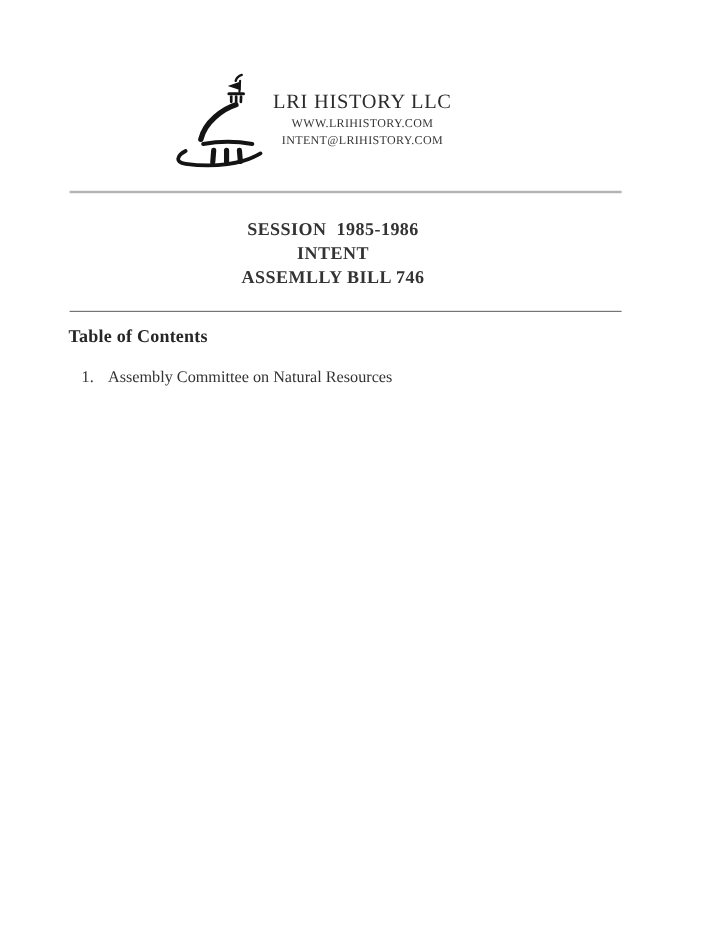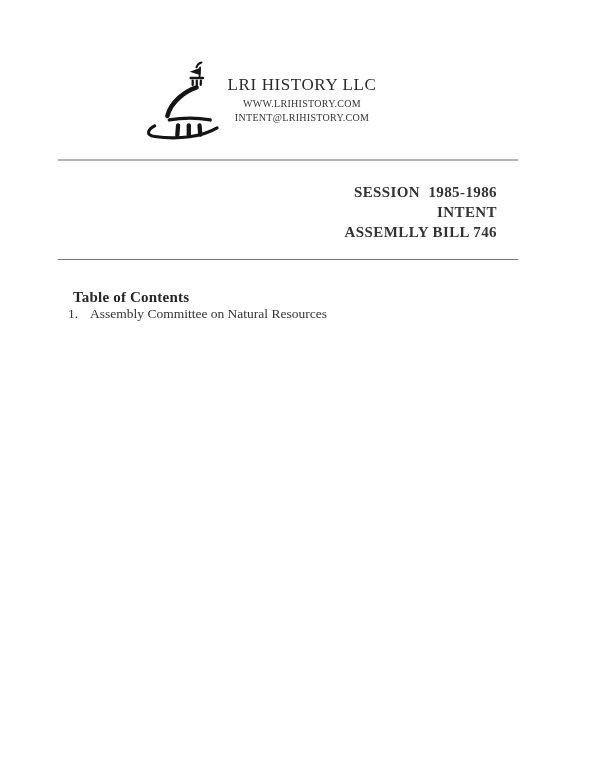--- a/index.html
+++ b/index.html
@@ -55,35 +55,35 @@
   .rule { position: absolute; left: 58px; width: 460px; }
   .rule-top    { top: 159px; height: 2px; background: #b3b3b3; }
   .rule-bottom { top: 259px; height: 1px; background: #757575; }
 
   
   .session-block {
     position: absolute;
     left: 58px;
     top: 182px;
     width: 439px;
-    text-align: right;
+    text-align: center;
     font-weight: bold;
     font-size: 15px;
     line-height: 20px;
     letter-spacing: 0.4px;
     color: #333333;
   }
   .session-line { white-space: pre; }
 
   
   .toc-heading {
     position: absolute;
     left: 57px;
     top: 271px;
-    margin: 16px;
+    margin: 0;
     font-size: 15px;
     font-weight: bold;
     letter-spacing: 0.2px;
     color: #262626;
     line-height: 20px;
   }
   .toc-list {
     position: absolute;
     left: 68px;
     top: 305px;

